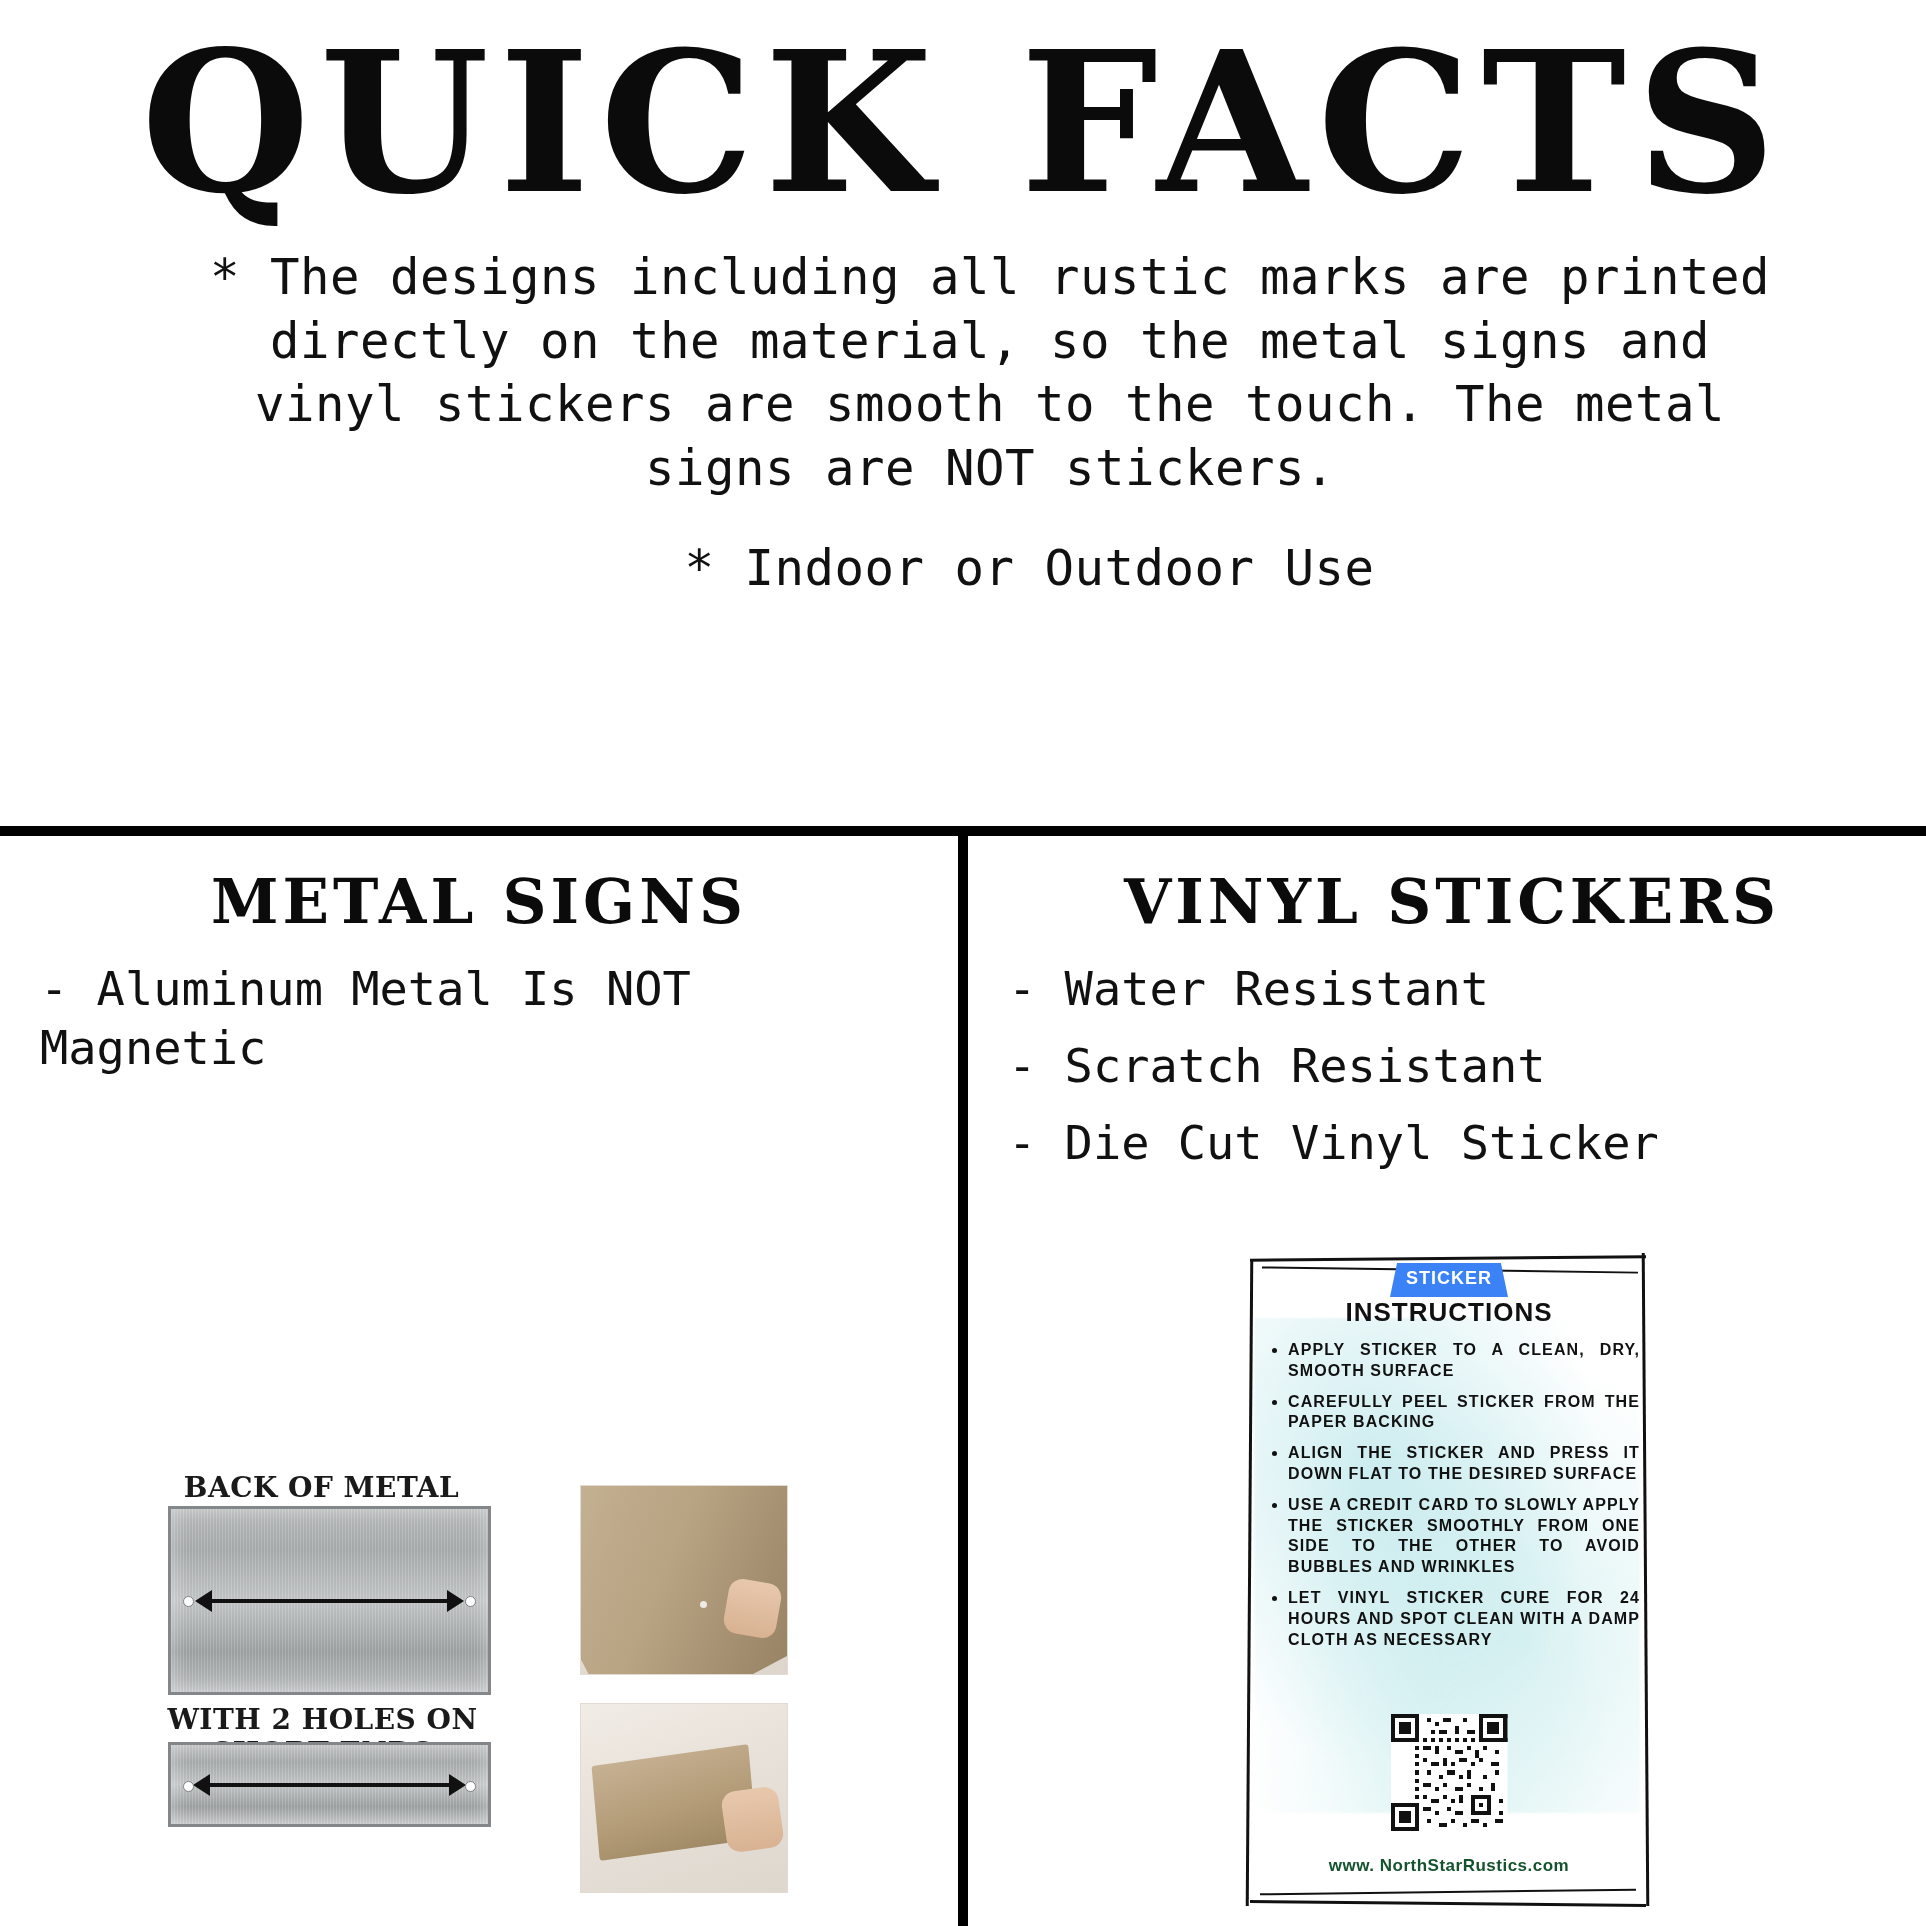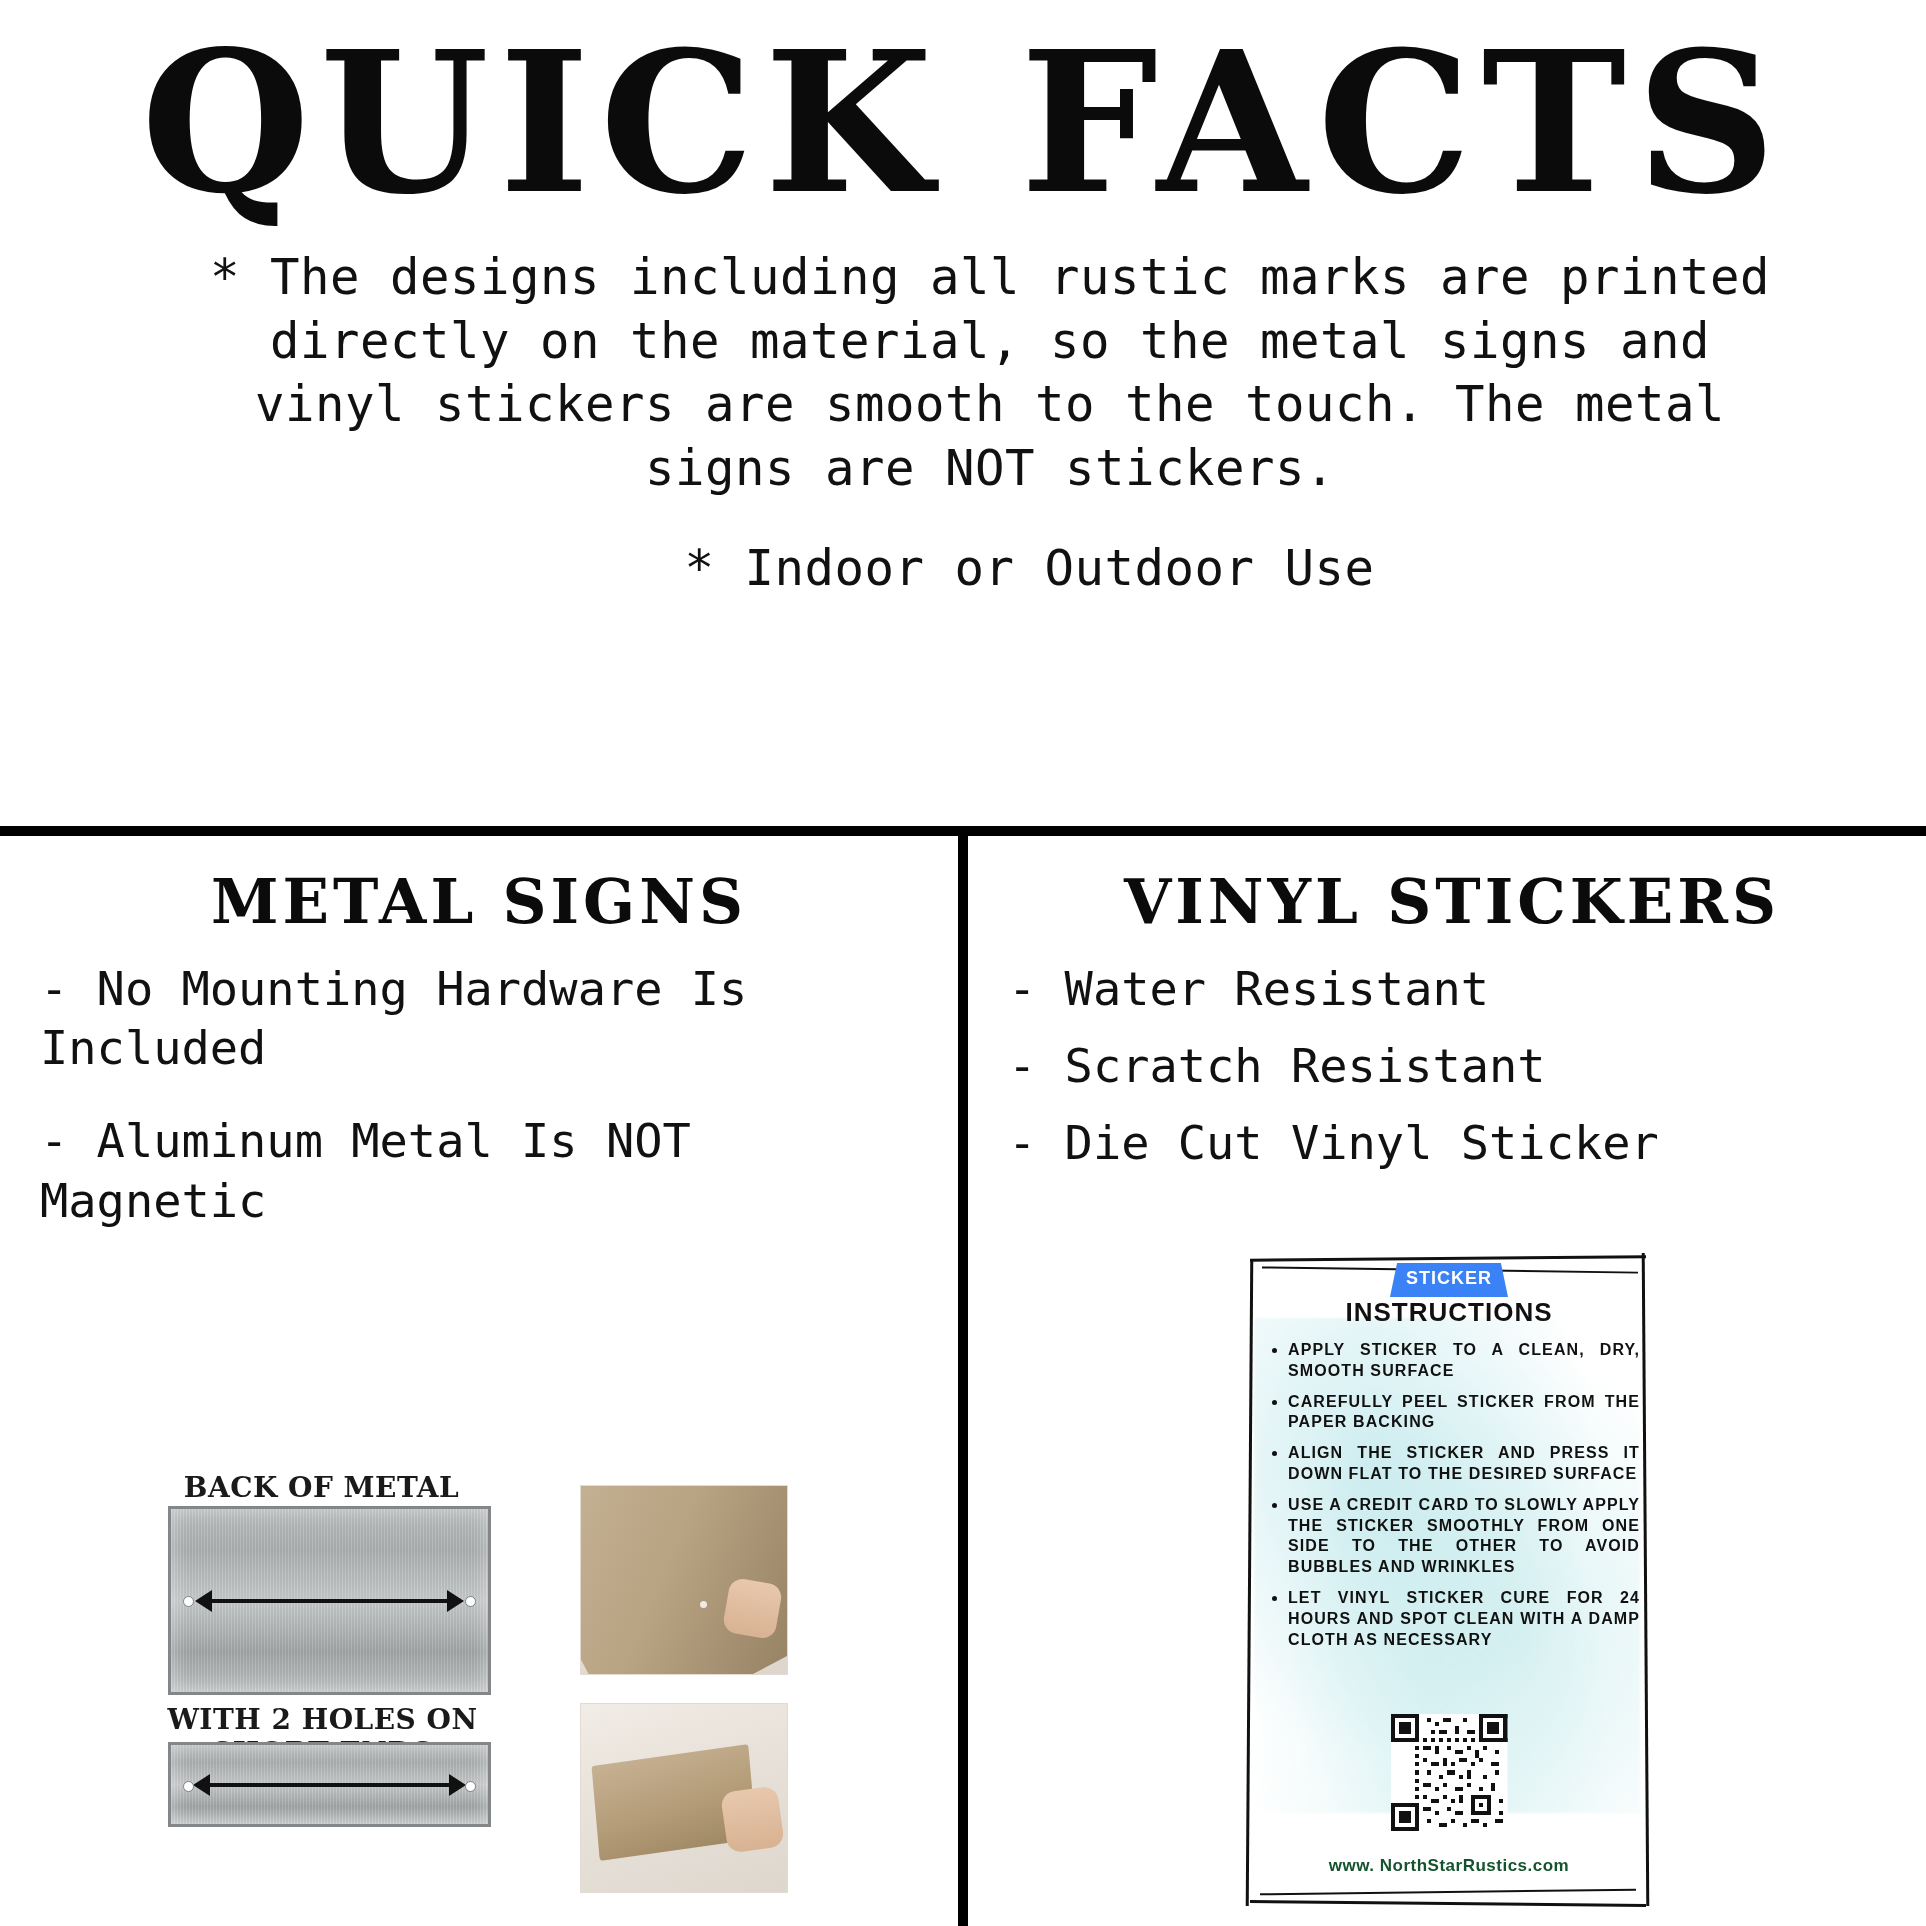--- a/index.html
+++ b/index.html
@@ -326,21 +326,20 @@
       <p class="fact first">* The designs including all rustic marks are printed directly on the material, so the metal signs and vinyl stickers are smooth to the touch. The metal signs are NOT stickers.</p>
       <p class="fact">* Indoor or Outdoor Use</p>
     </div>
   </div>
 
   <div class="hrule"></div>
   <div class="vrule"></div>
 
   <div class="col col-left">
     <div class="col-head">METAL SIGNS</div>
-    <p class="bullet">- No Mounting Hardware Is Included</p>
     <p class="bullet">- Aluminum Metal Is NOT Magnetic</p>
   </div>
 
   <div class="metal-media">
     <div class="media-cap cap1">BACK OF METAL SIGN EXAMPLES</div>
 
     <div class="plate plate-big">
       <div class="hole" style="left:12px; top:87px;"></div>
       <div class="hole" style="right:12px; top:87px;"></div>
       <div class="arrow" style="left:40px; right:40px; top:90px;"></div>

